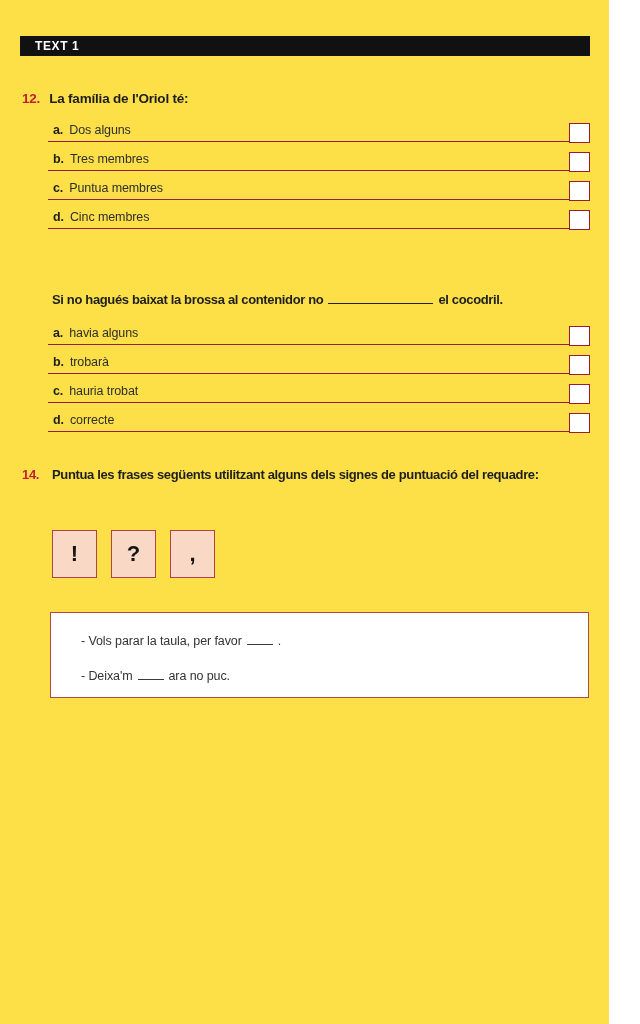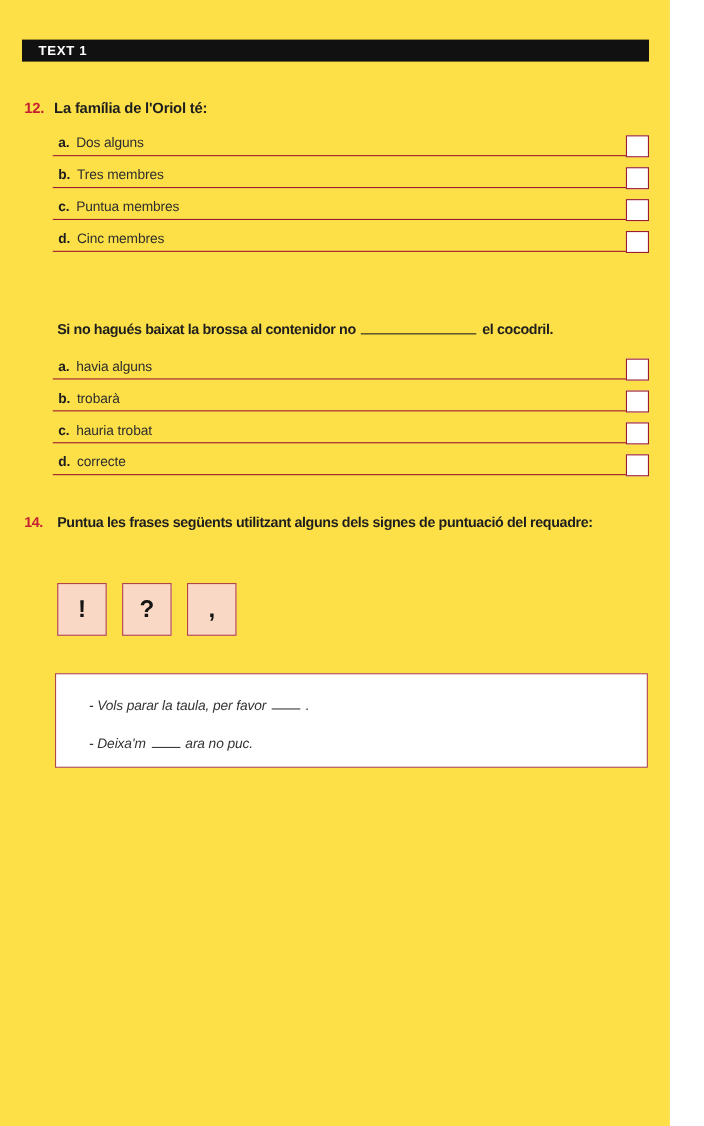--- a/index.html
+++ b/index.html
@@ -82,21 +82,20 @@
     display:flex; align-items:center; justify-content:center;
     font-size:22px; font-weight:bold; color:#141414;
   }
 
   
   .sentence-panel {
     position:absolute; left:50px; top:612px;
     width:539px; height:86px;
     border:1.5px solid #b04848;
     background:#ffffff;
-    font-style:italic;
   }
   .panel-line {
     position:absolute; left:30px;
     font-size:12.5px; color:#333333; letter-spacing:-0.1px;
     white-space:nowrap;
   }
   #panel-line-1 { top:21px; }
   #panel-line-2 { top:56px; }
   .small-blank {
     display:inline-block; width:26px; height:11px;

